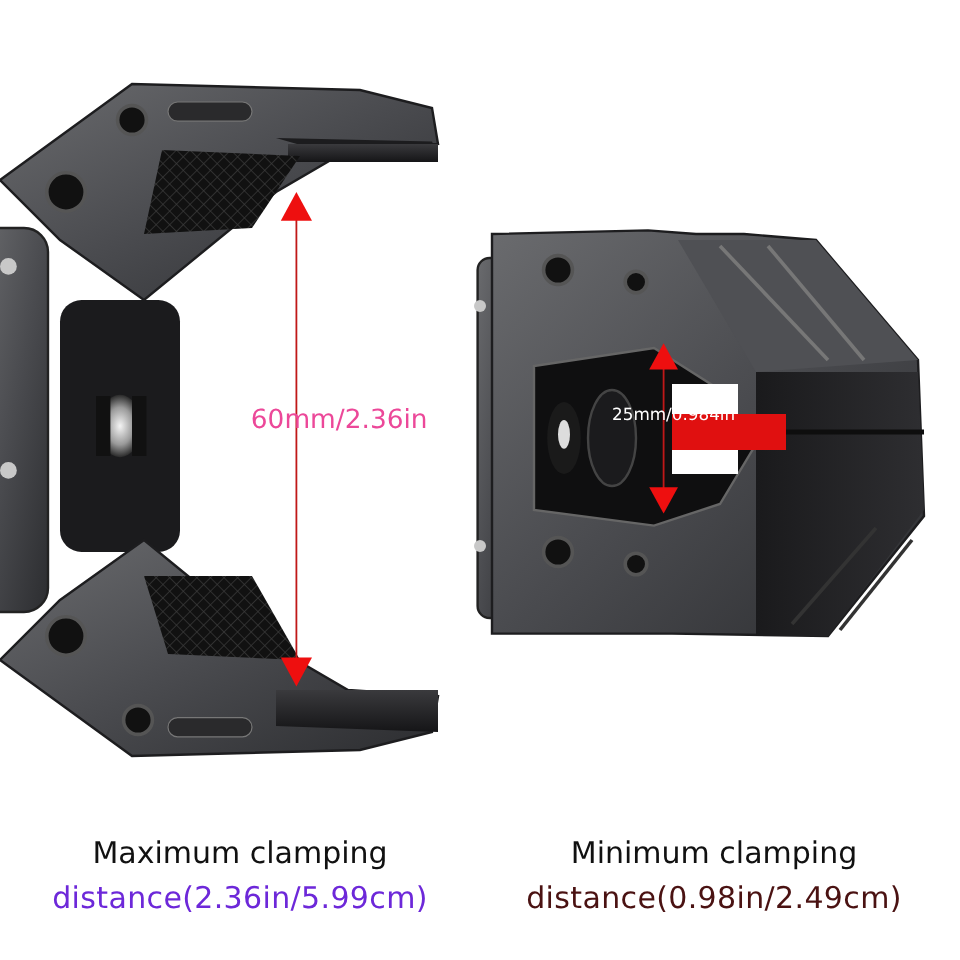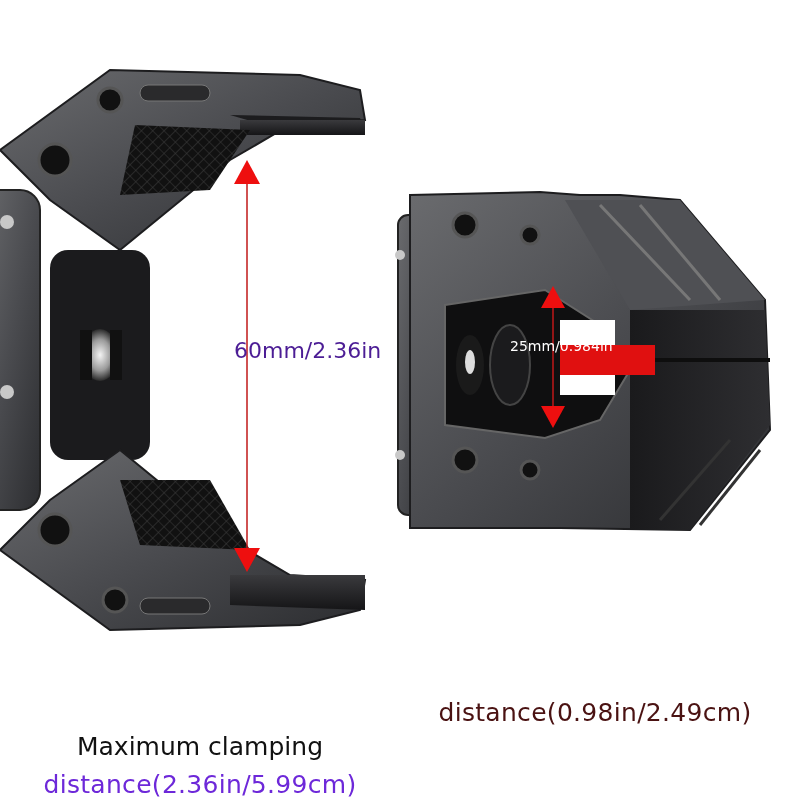--- a/index.html
+++ b/index.html
@@ -1,26 +1,26 @@
 <!DOCTYPE html>
 <html><head>
   <meta charset="utf-8">
   <style>
     html, body { margin: 0; padding: 0; background: #ffffff; }
     body { width: 800px; height: 800px; position: relative; overflow: hidden; font-family: "DejaVu Sans", sans-serif; }
     .stage { position: absolute; left: 0; top: 0; width: 800px; height: 800px; }
     .product { position: absolute; left: 0; top: 0; width: 800px; height: 680px; }
     .caption { position: absolute; text-align: center; width: 380px; }
-    .caption .title { font-size: 25px; color: #111111; line-height: 36px; font-family: "DejaVu Sans", sans-serif; margin-top: 36px; }
+    .caption .title { font-size: 25px; color: #111111; line-height: 36px; font-family: "DejaVu Sans", sans-serif; }
     .caption .sub { font-size: 25px; line-height: 40px; font-family: "DejaVu Sans", sans-serif; letter-spacing: 0.3px; }
     .caption.left { left: 10px; top: 693px; }
     .caption.right { left: 405px; top: 693px; }
     .caption.left .sub { color: #6d28d9; }
     .caption.right .sub { color: #4a1212; }
-    .meas-left { position: absolute; left: 234px; top: 338px; font-size: 22px; color: #4c1d95; font-family: "DejaVu Sans", sans-serif; }
+    .meas-left { position: absolute; left: 209px; top: 338px; font-size: 22px; color: #ec4899; font-family: "DejaVu Sans", sans-serif; }
     .meas-right { position: absolute; left: 510px; top: 338px; font-size: 14px; color: #ffffff; font-family: "DejaVu Sans", sans-serif; }
   </style>
 </head>
 <body>
 
 <div class="stage">
   <svg class="product" viewBox="0 0 800 680" width="800" height="680">
     <defs>
       <linearGradient id="metal" x1="0" y1="0" x2="1" y2="1">
         <stop offset="0" stop-color="#6a6b6e"></stop>
@@ -112,15 +112,16 @@
   </svg>
 
   <div class="meas-left">60mm/2.36in</div>
   <div class="meas-right">25mm/0.984in</div>
 
   <div class="caption left">
     <div class="title">Maximum clamping</div>
     <div class="sub">distance(2.36in/5.99cm)</div>
   </div>
   <div class="caption right">
+    <div class="title">Minimum clamping</div>
     <div class="sub">distance(0.98in/2.49cm)</div>
   </div>
 </div>
 
 </body></html>

